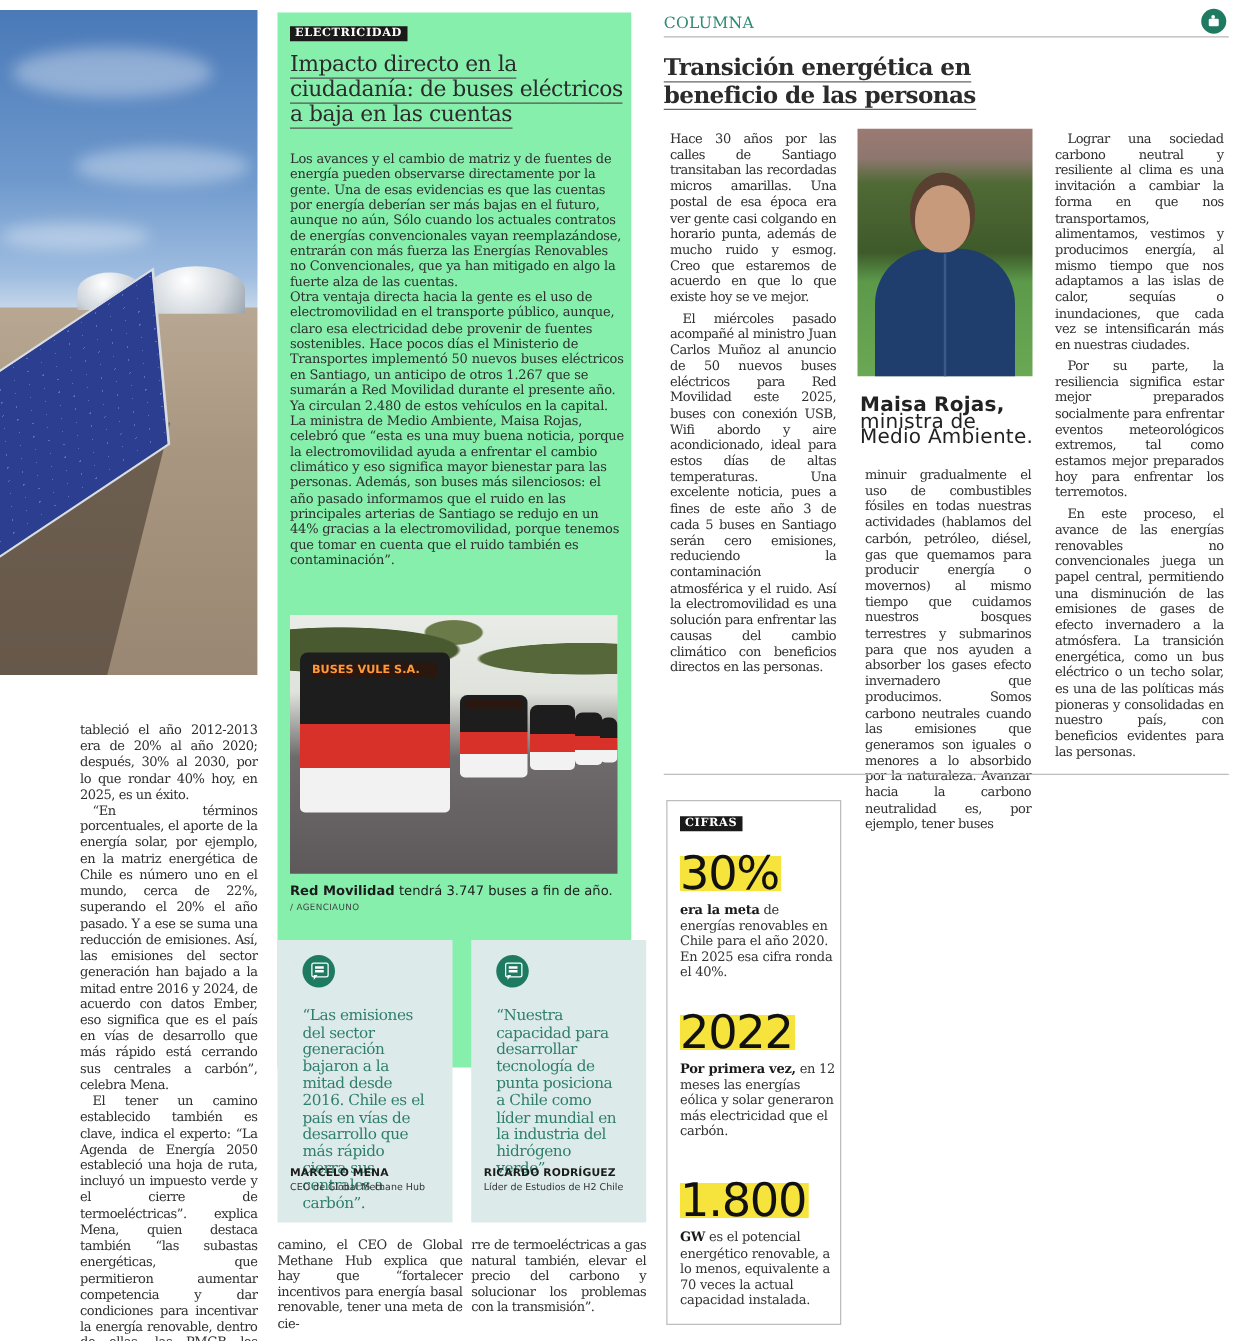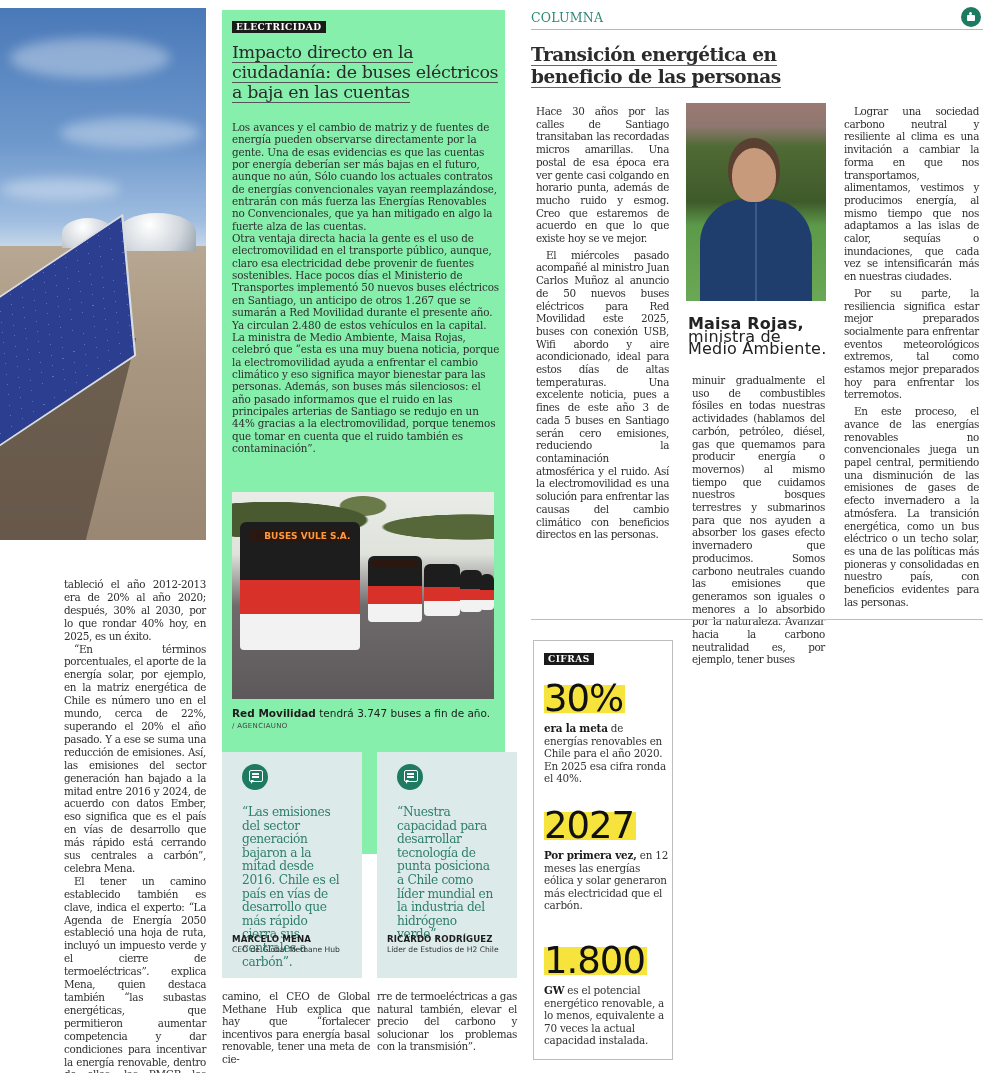--- a/index.html
+++ b/index.html
@@ -32,21 +32,21 @@
   #elec-body { position:absolute; left:10px; top:111px; width: 268px; font-size: 10.4px; line-height: 12.35px; color:#2f2f2f; letter-spacing:-0.15px; }
   #elec-body p { margin: 0; }
   #bus-photo { position:absolute; left:10px; top: 482px; width:262px; height:207px; overflow:hidden;
     background: linear-gradient(180deg, #e9ece7 0%, #dfe3dc 30%, #6f6a6b 55%, #5d585a 100%); }
   #bus-photo .trees { position:absolute; left:0; top:0; width:100%; height:70px;
     background: radial-gradient(ellipse at 15% 40%, #4a5a30 0 30%, transparent 31%),
                 radial-gradient(ellipse at 90% 50%, #56683a 0 25%, transparent 26%),
                 radial-gradient(ellipse at 50% 20%, #6a7a48 0 12%, transparent 13%); }
   .bus { position:absolute; background: linear-gradient(180deg, #1d1d1d 0 45%, #d8312a 45% 72%, #f2f2f2 72% 100%); border-radius: 6px 6px 4px 4px; }
   .bus .sign { position:absolute; left:8%; right:8%; top:6%; height: 10%; background:#2a1810; color:#ff9a3c;
-    font-family:"DejaVu Sans", sans-serif; font-weight:bold; text-align:right; overflow:hidden; white-space:nowrap; }
+    font-family:"DejaVu Sans", sans-serif; font-weight:bold; text-align:left; overflow:hidden; white-space:nowrap; }
   #bus-caption { position:absolute; left:10px; top:697px; font-family:"DejaVu Sans", sans-serif; font-size: 10.5px; color:#1c1c1c; }
   #bus-caption b { font-weight: bold; }
   #bus-credit { position:absolute; left:10px; top:712px; font-family:"DejaVu Sans", sans-serif; font-size: 7px; color:#444; letter-spacing:0.3px; }
 
   
   #left-col { left: 64px; top: 578px; width: 142px; font-size: 10.4px; line-height: 12.9px; color:#2f2f2f; letter-spacing:-0.35px; text-align: justify; }
   #left-col p { margin:0; }
   .indent { text-indent: 10px; }
 
   
@@ -200,20 +200,20 @@
 
 <div id="col-bottom-rule" class="abs"></div>
 
 <div id="cifras-box" class="abs">
   <span id="cifras-tag" class="tag">CIFRAS</span>
   <div id="stat-1" class="stat">
     <div class="stat-value">30%</div>
     <div class="stat-desc"><b>era la meta</b><span> de energías renovables en Chile para el año 2020. En 2025 esa cifra ronda el 40%.</span></div>
   </div>
   <div id="stat-2" class="stat">
-    <div class="stat-value">2027</div>
+    <div class="stat-value">2022</div>
     <div class="stat-desc"><b>Por primera vez,</b><span> en 12 meses las energías eólica y solar generaron más electricidad que el carbón.</span></div>
   </div>
   <div id="stat-3" class="stat">
     <div class="stat-value">1.800</div>
     <div class="stat-desc"><b>GW</b><span> es el potencial energético renovable, a lo menos, equivalente a 70 veces la actual capacidad instalada.</span></div>
   </div>
 </div>
 
 </body></html>

